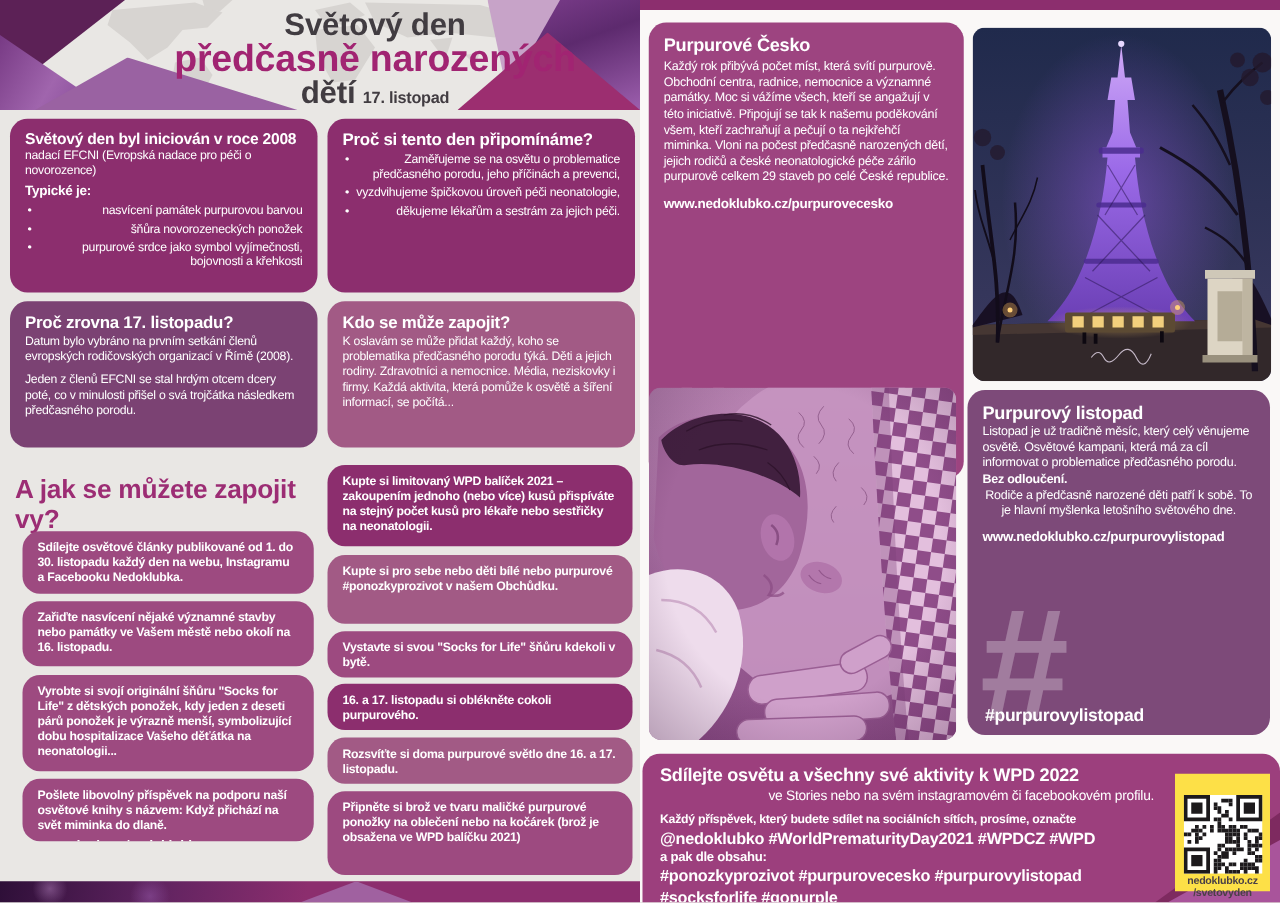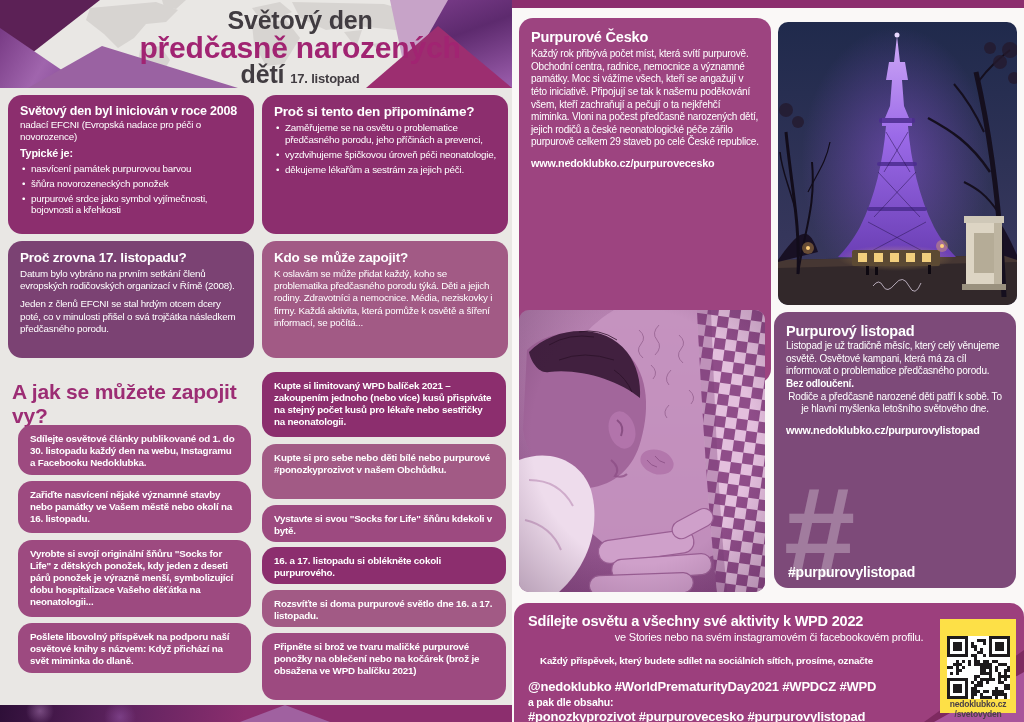--- a/index.html
+++ b/index.html
@@ -5,21 +5,21 @@
   html,body{margin:0;padding:0;background:#d8d6d4;}
   .page{position:relative;width:1024px;height:722px;overflow:hidden;
         font-family:"Liberation Sans",sans-serif;letter-spacing:-0.2px;}
   .abs{position:absolute;}
   
   .bx{position:absolute;border-radius:14px;color:#fff;overflow:hidden;
       padding:9px 12px;box-sizing:border-box;}
   .bt{font-weight:bold;font-size:13.5px;line-height:1.12;margin:0 0 3px 0;}
   .bb{font-size:9.8px;line-height:1.24;margin:0;font-weight:normal;}
   .bb + .bb{margin-top:6px;}
-  ul.bl{margin:2px 0 0 0;padding:0;list-style:none;}
+  ul.bl{margin:2px 0 0 0;padding:0;list-style:none;text-align:right;}
   ul.bl li{position:relative;padding-left:11px;font-size:9.8px;line-height:1.22;
            margin-bottom:3px;}
   ul.bl li::before{content:"•";position:absolute;left:2px;top:0;}
   .act{font-size:9.8px;font-weight:bold;line-height:1.22;padding:8px 12px;}
   .lnk{font-weight:bold;font-size:11px;margin-top:4px;}
   .url{font-weight:bold;font-size:10.8px;margin-top:8px;}
   .hashtag{position:absolute;left:14px;bottom:8px;font-weight:bold;font-size:14px;}
   .wm{position:absolute;font-weight:bold;color:rgba(255,255,255,0.22);
       line-height:0.8;pointer-events:none;}
   .photo{position:absolute;border-radius:10px;overflow:hidden;}
@@ -27,21 +27,21 @@
   
   .t1{font-size:25px;font-weight:bold;color:#413c41;text-align:center;}
   .t2{font-size:30px;font-weight:bold;color:#a12472;text-align:center;}
   .t3{display:flex;align-items:baseline;justify-content:center;gap:6px;}
   .t3 .big{font-size:25px;font-weight:bold;color:#413c41;}
   .t3 .small{font-size:13px;font-weight:bold;color:#413c41;}
   .join-h{font-size:21px;font-weight:bold;color:#9c2d74;}
   
   .sh-title{font-size:14.5px;font-weight:bold;margin:0;line-height:1.15;}
   .sh-sub{font-size:11px;margin:1px 0 7px 0;line-height:1.15;text-align:center;}
-  .sh-instr{font-size:9.8px;font-weight:bold;margin:12px;line-height:1.2;}
+  .sh-instr{font-size:9.8px;font-weight:bold;margin:0;line-height:1.2;}
   .sh-tags{font-size:13px;font-weight:bold;margin:1px 0;line-height:1.2;}
   .sh-by{font-size:10.5px;font-weight:bold;margin:0;line-height:1.2;}
   .qr-card{position:absolute;right:8px;top:16px;width:76px;height:94px;
            background:#fde047;border-radius:0;text-align:center;padding-top:17px;
            box-sizing:border-box;}
   .qr-lbl{font-size:8.5px;font-weight:bold;color:#4a4046;line-height:1.2;}
 </style>
 </head>
 <body>
 

